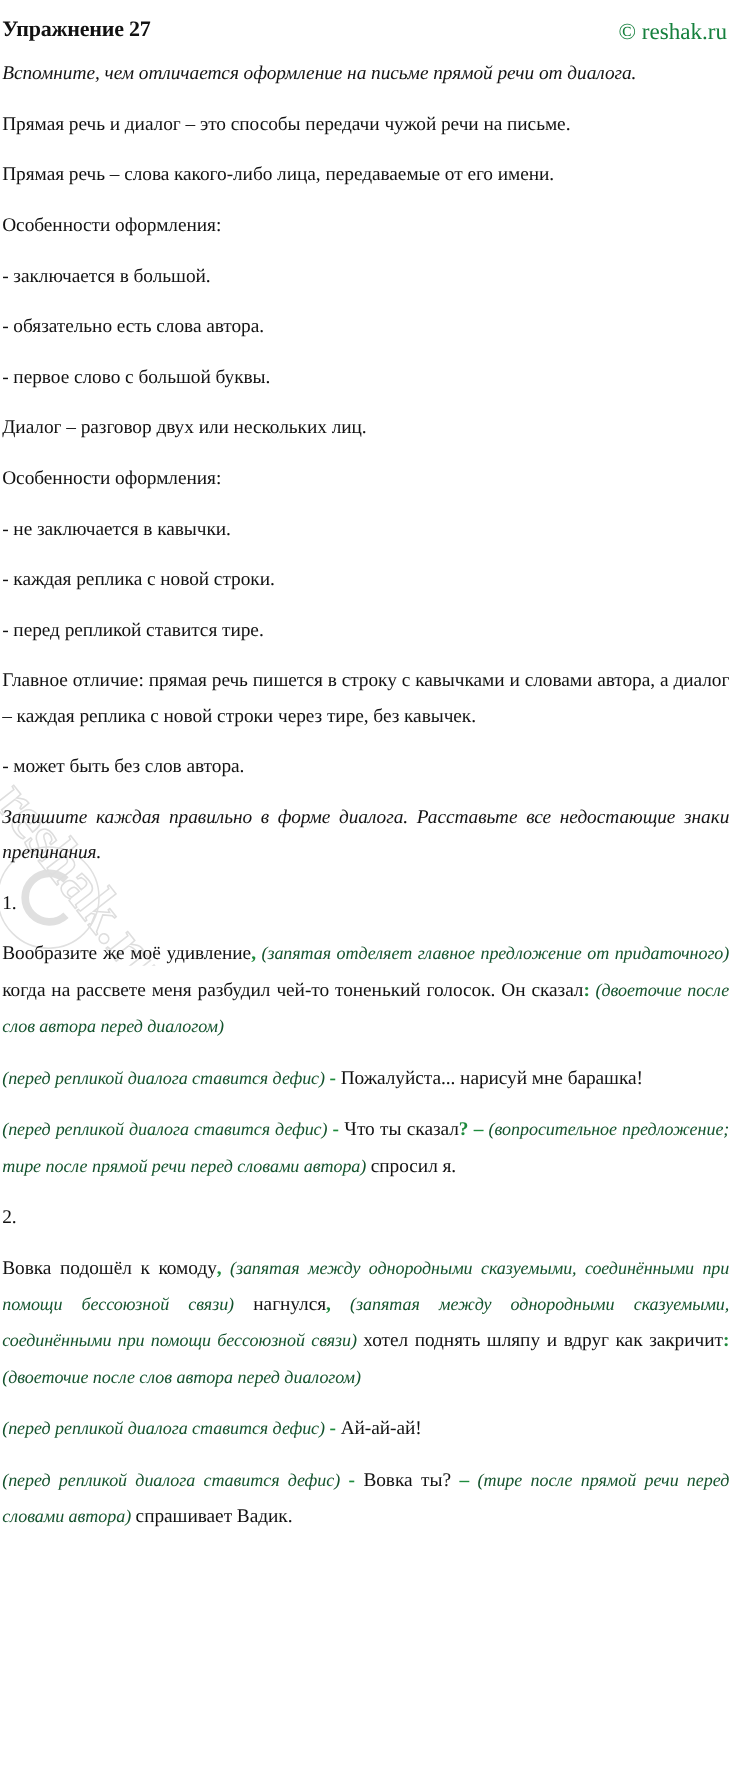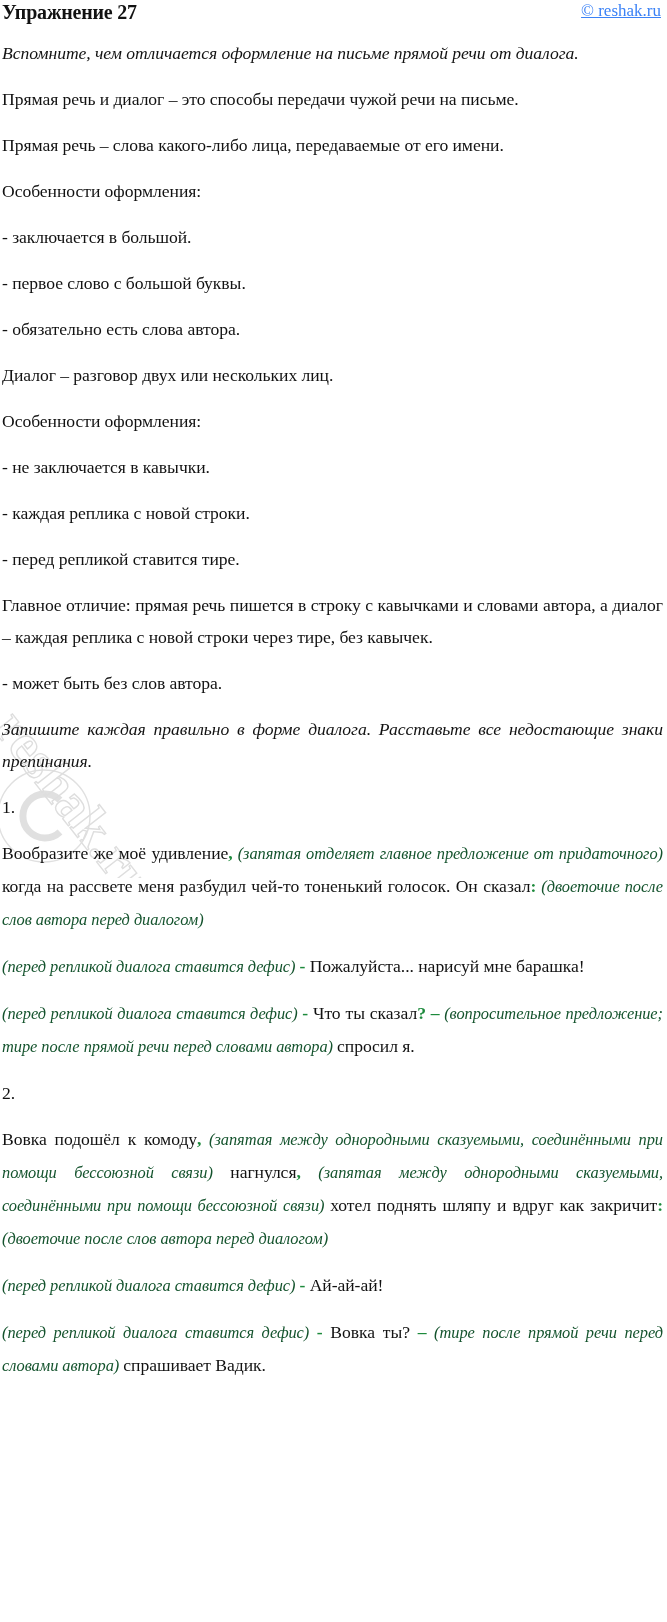--- a/index.html
+++ b/index.html
@@ -31,39 +31,38 @@
     width: 230px;
     height: 190px;
     pointer-events: none;
     z-index: 0;
   }
   .watermark svg { display:block; }
 
   
   .header {
     display: flex;
-    align-items: flex-start;
+    align-items: flex-end;
     justify-content: space-between;
-    padding-top: 1px;
+    padding-top: 14px;
     height: 24px;
   }
   .ex-title {
     font-weight: bold;
     font-size: 20px;
     line-height: 22px;
     letter-spacing: -0.2px;
     white-space: nowrap;
   }
   .copyright {
-    font-size: 17px;
+    font-size: 21px;
     line-height: 20px;
-    color: #3b82f6;
+    color: #15803d;
     white-space: nowrap;
     padding-right: 2px;
-    text-decoration: underline;
   }
 
   
   .content { position: relative; z-index: 2; }
 
   p.blk {
     margin: 0;
     padding: 0;
     font-size: 17.6px;
     line-height: 32px;
@@ -117,22 +116,22 @@
 
   <div class="content">
 
     <p class="blk task" style="margin-top:12px;">Вспомните, чем отличается оформление на письме прямой речи от диалога.</p>
 
     <p class="blk gap-lg">Прямая речь и диалог – это способы передачи чужой речи на письме.</p>
     <p class="blk gap-lg">Прямая речь – слова какого-либо лица, передаваемые от его имени.</p>
     <p class="blk gap-lg">Особенности оформления:</p>
 
     <p class="blk gap-lg">- заключается в большой.</p>
+    <p class="blk gap-lg">- обязательно есть слова автора.</p>
     <p class="blk gap-lg">- первое слово с большой буквы.</p>
-    <p class="blk gap-lg">- обязательно есть слова автора.</p>
 
     <p class="blk gap-lg">Диалог – разговор двух или нескольких лиц.</p>
     <p class="blk gap-lg">Особенности оформления:</p>
 
     <p class="blk gap-lg">- не заключается в кавычки.</p>
     <p class="blk gap-lg">- каждая реплика с новой строки.</p>
     <p class="blk gap-lg">- перед репликой ставится тире.</p>
     <p class="blk gap-lg">Главное отличие: прямая речь пишется в строку с кавычками и словами автора, а диалог – каждая реплика с новой строки через тире, без кавычек.</p>
 
     <p class="blk gap-lg">- может быть без слов автора.</p>

